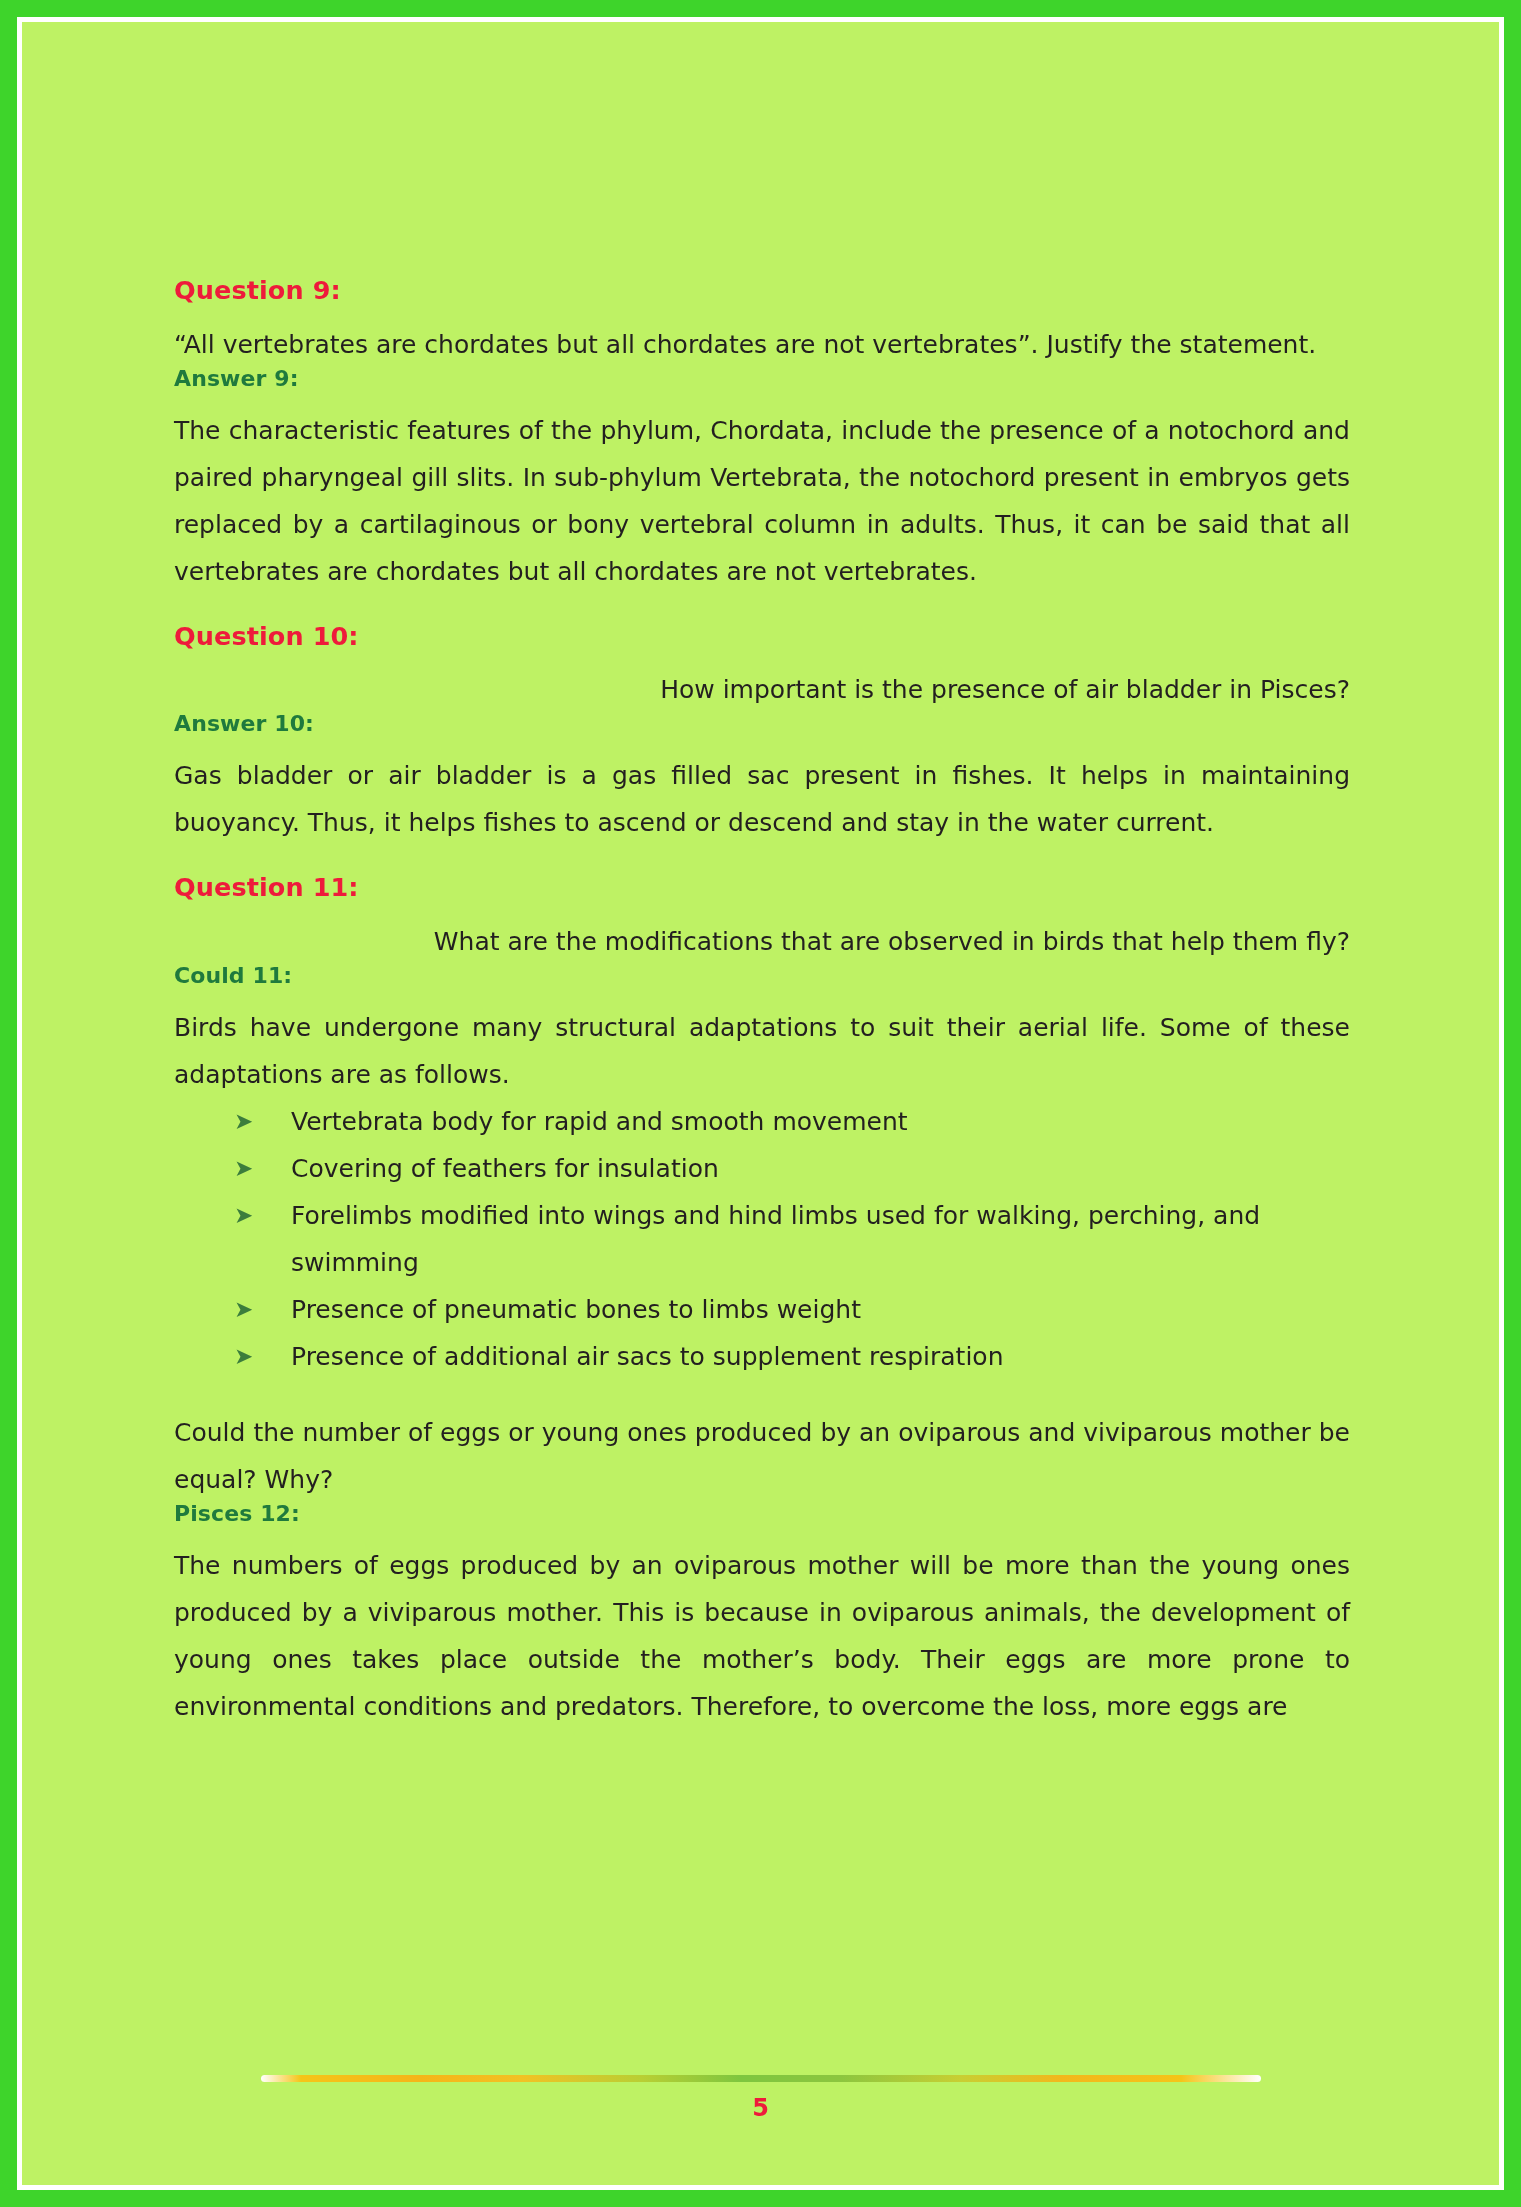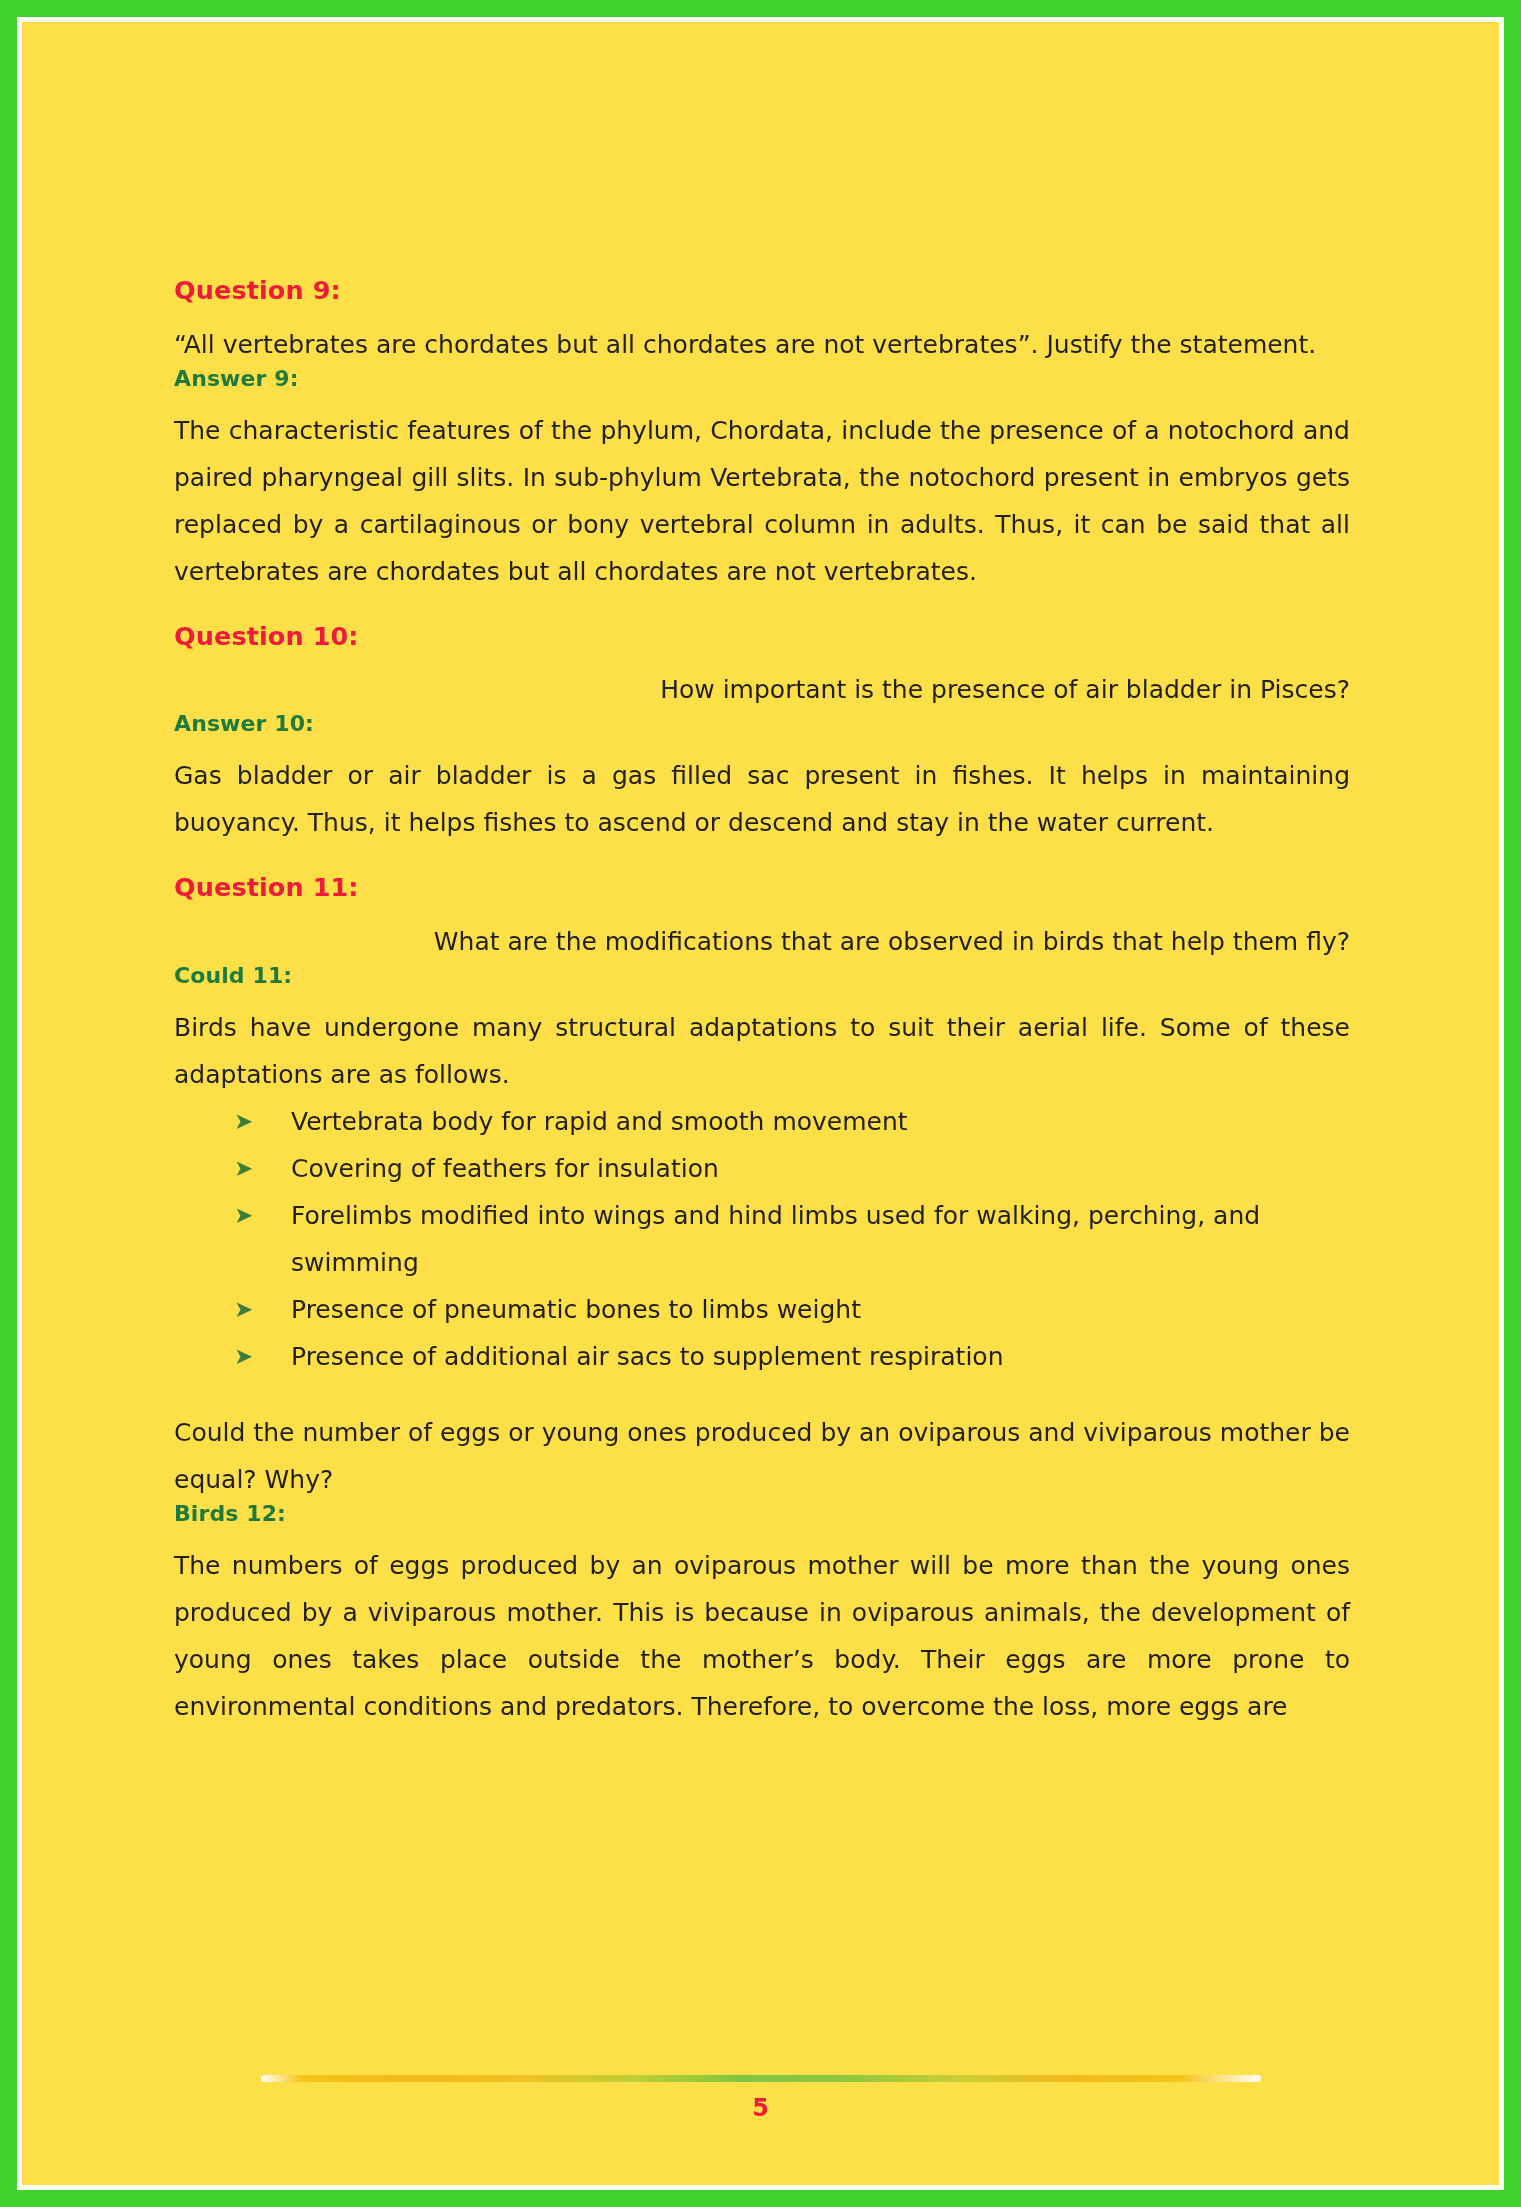--- a/index.html
+++ b/index.html
@@ -7,21 +7,21 @@
     padding: 0;
     background: #ffffff;
   }
   body {
     font-family: "DejaVu Sans", sans-serif;
   }
   .page {
     position: relative;
     width: 1521px;
     height: 2207px;
-    background: #fde047;
+    background: #bef264;
     box-sizing: border-box;
     overflow: hidden;
   }
   
   .page-border {
     position: absolute;
     left: 0;
     top: 0;
     right: 0;
     bottom: 0;
@@ -182,21 +182,21 @@
           <span class="marker">➤</span>
           <span>Presence of additional air sacs to supplement respiration</span>
         </li>
       </ul>
     </div>
 
     <div class="gap-after-answer"></div>
 
     <div>
       <p class="body-text">Could the number of eggs or young ones produced by an oviparous and viviparous mother be equal? Why?</p>
-      <p class="a-heading">Birds 12:</p>
+      <p class="a-heading">Pisces 12:</p>
       <p class="body-text">The numbers of eggs produced by an oviparous mother will be more than the young ones produced by a viviparous mother. This is because in oviparous animals, the development of young ones takes place outside the mother’s body. Their eggs are more prone to environmental conditions and predators. Therefore, to overcome the loss, more eggs are</p>
     </div>
 
   </div>
 
   <div class="footer">
     <div class="footer-rule"></div>
     <div class="page-number">5</div>
   </div>
 

